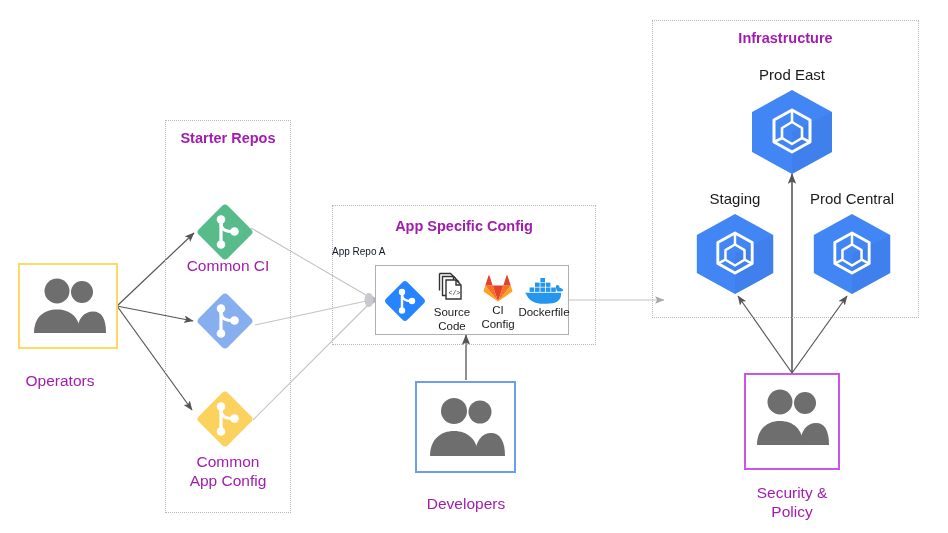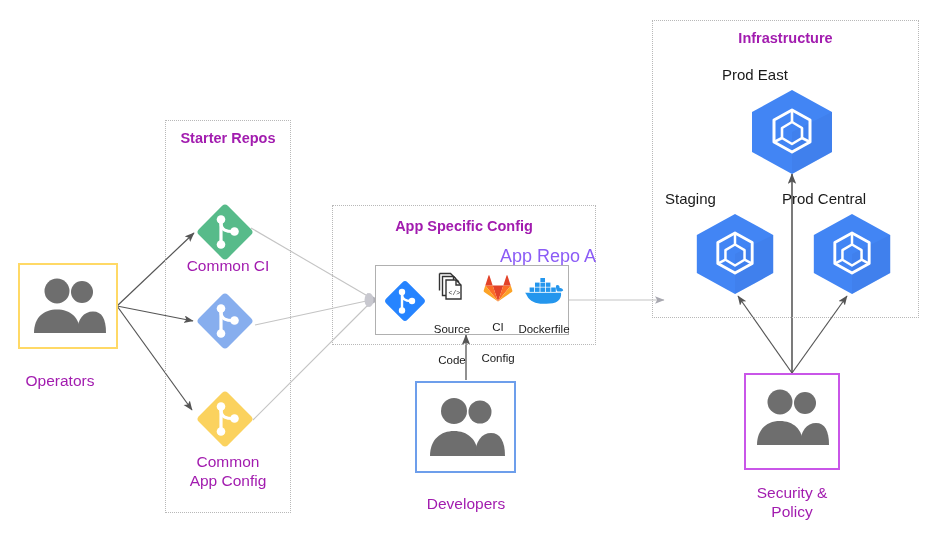--- a/index.html
+++ b/index.html
@@ -53,42 +53,42 @@
   
   .git-icon { display:block; }
 
   
   .repo-card {
     box-sizing: border-box;
     border: 1.3px solid #b0b0b0;
     background: #ffffff;
   }
   .repo-card-title {
-    font-size: 18px;
-    color: #8b5cf6;
-    text-align: right;
+    font-size: 10px;
+    color: #0f172a;
+    text-align: left;
     white-space: nowrap;
   }
   .repo-item {
     position: absolute;
     text-align: center;
   }
   .repo-item-label {
     font-size: 11.5px;
     line-height: 13px;
     color: #1a1a1a;
     text-align: center;
-    margin-top: 18px;
+    margin-top: 1px;
   }
 
   
   .cluster-label {
     font-size: 15px;
     color: #1a1a1a;
-    text-align: left;
+    text-align: center;
     white-space: nowrap;
   }
 
   
   #connectors {
     position: absolute;
     left: 0; top: 0;
     width: 948px; height: 533px;
     pointer-events: none;
   }

